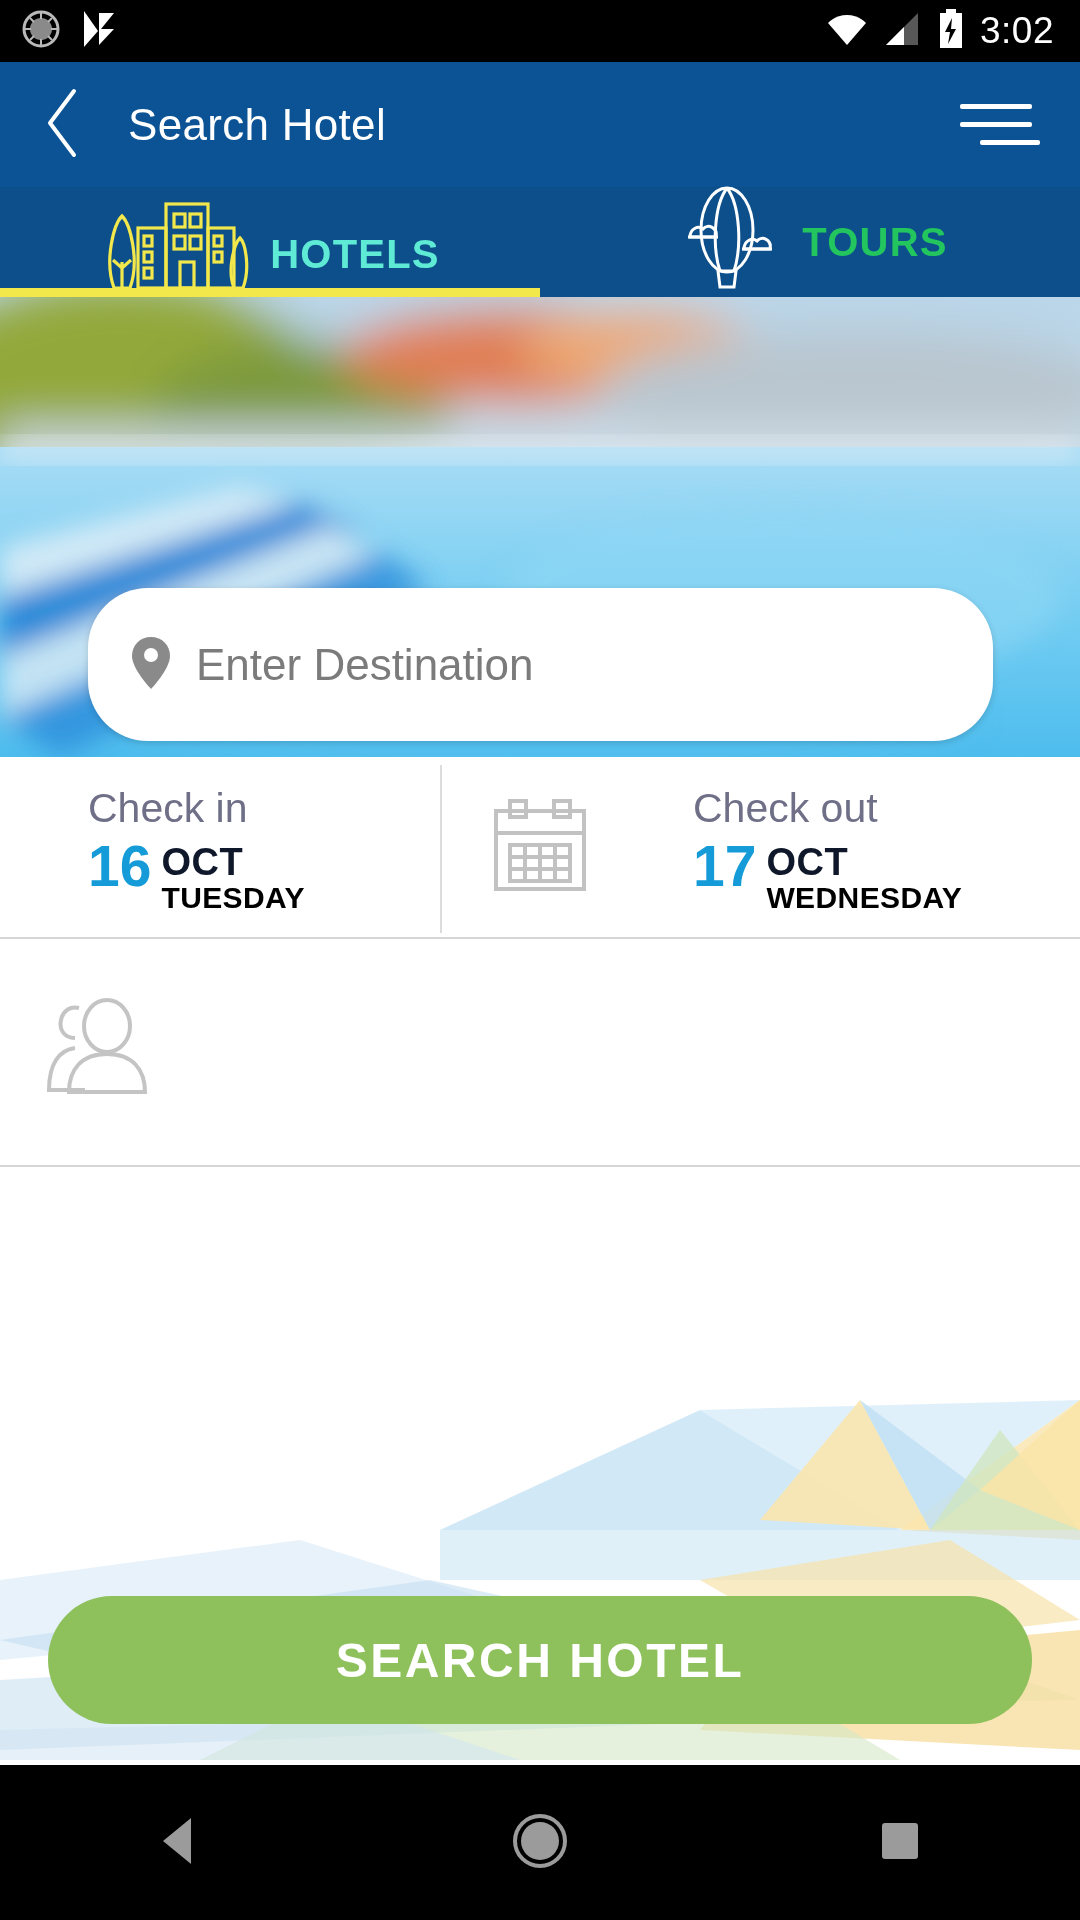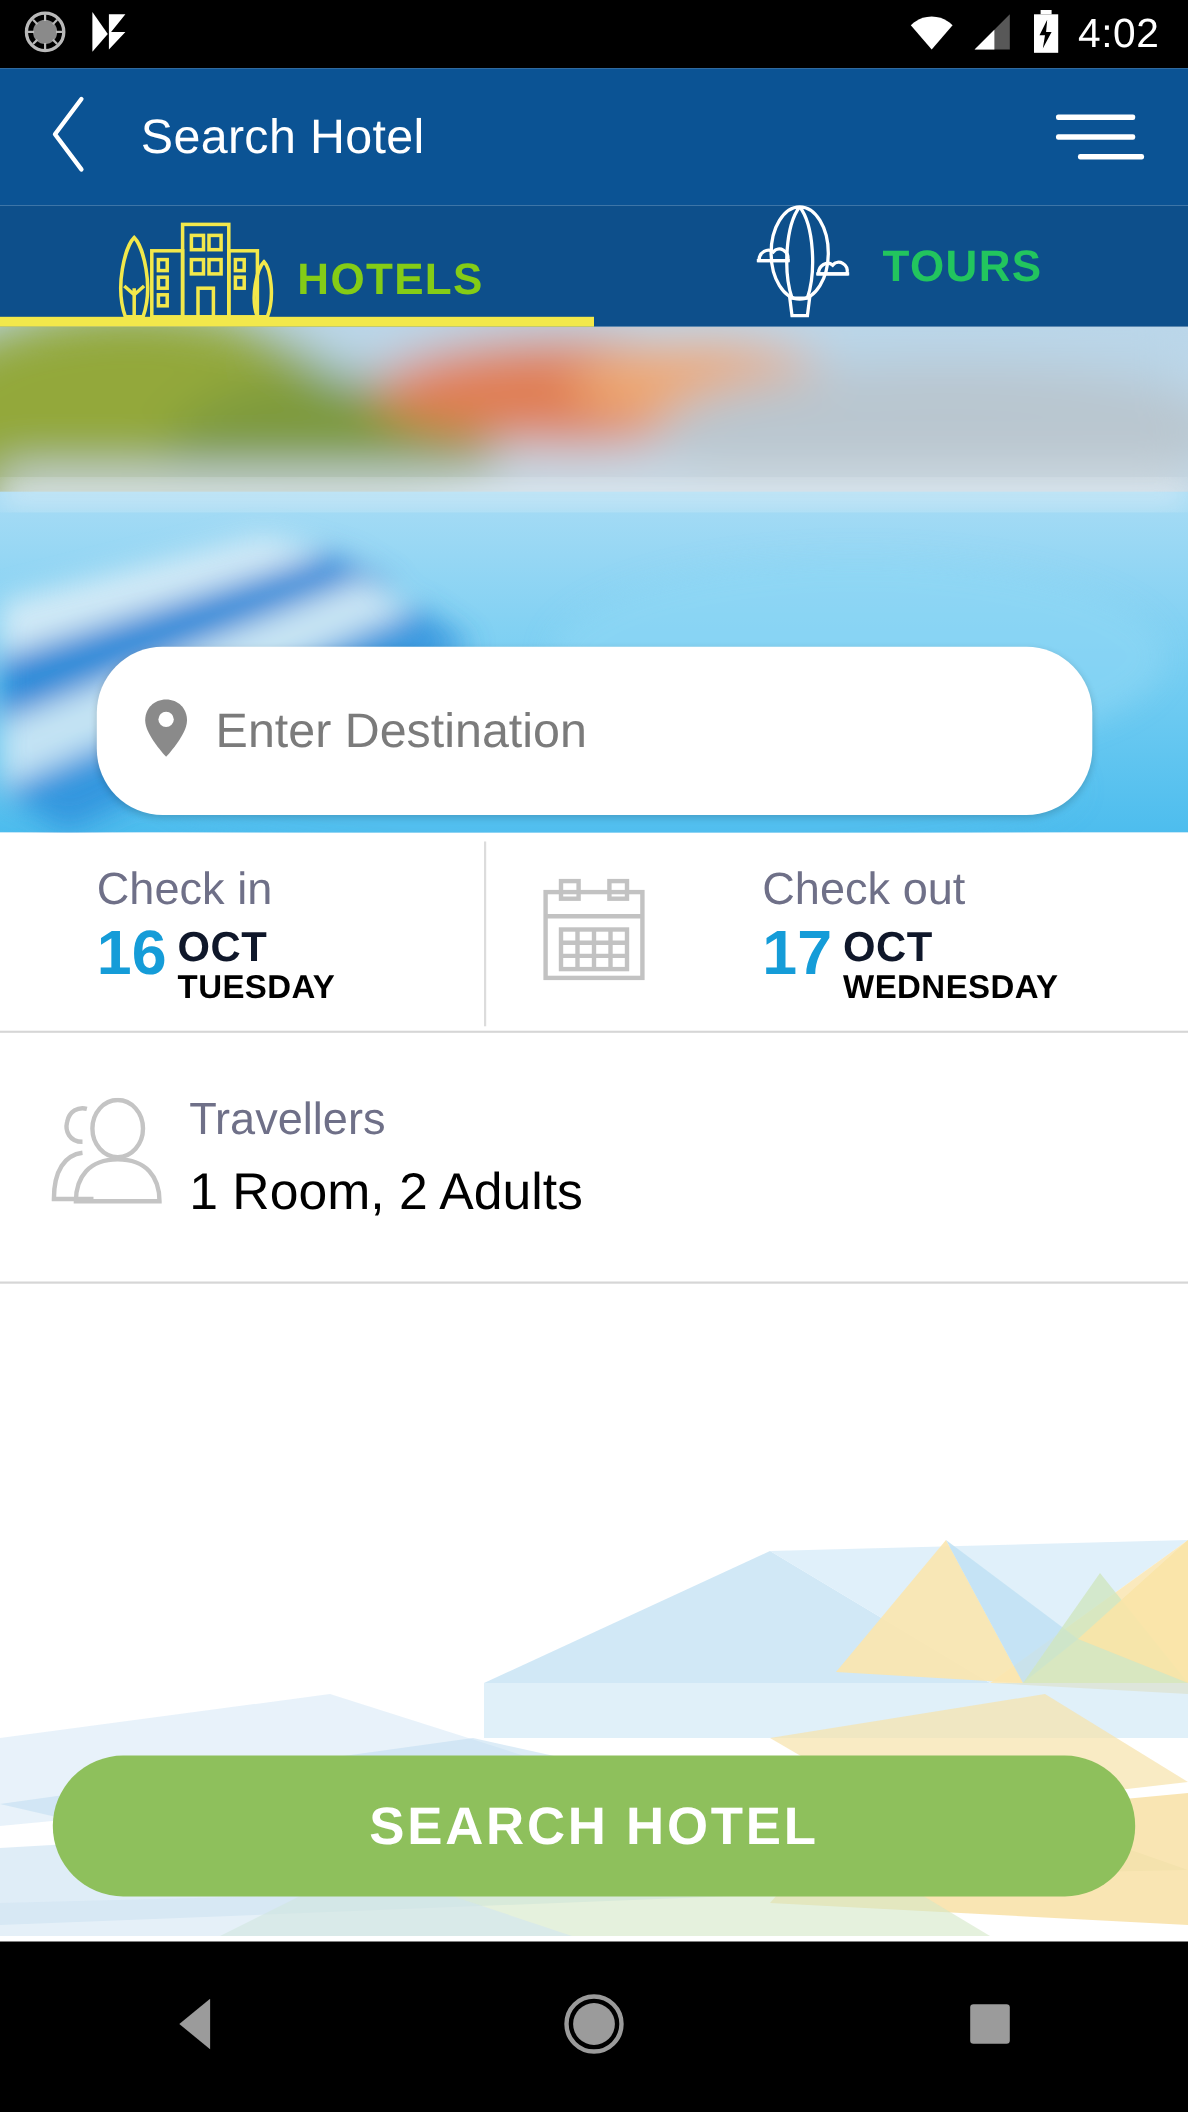--- a/index.html
+++ b/index.html
@@ -35,21 +35,21 @@
   .menu-btn span:nth-child(2){ width:72px; }
   .menu-btn span:nth-child(3){ width:60px; align-self:flex-end; }
 
   
   .tabs {
     position:absolute; top:187px; left:0; width:1080px; height:110px;
     background:#0d4f8b; display:flex;
   }
   .tab { flex:1; display:flex; align-items:center; justify-content:center; gap:20px; cursor:pointer; }
   .tab-label { font-size:40px; font-weight:bold; letter-spacing:1.2px; }
-  .tab.active .tab-label { color:#84cc16;margin-top:24px; }
+  .tab.active .tab-label { color:#5eead4;margin-top:24px; }
   .tab.inactive .tab-label { color:#22c55e; }
   .tab-indicator {
     position:absolute; top:288px; left:0; width:540px; height:9px; background:#f2e84b;
   }
 
   
   .hero {
     position:absolute; top:297px; left:0; width:1080px; height:460px;
     overflow:hidden;
   }
@@ -152,21 +152,21 @@
           <path d="M2 34 L20 16 L20 34 Z" fill="#fff"></path>
         </svg>
       </span>
       <span>
         <svg width="26" height="40" viewBox="0 0 26 40">
           <rect x="8" y="0" width="10" height="4" fill="#fff"></rect>
           <rect x="2" y="4" width="22" height="35" fill="#fff"></rect>
           <path d="M14 9 L7 23 L12 23 L10 35 L18 20 L13 20 Z" fill="#000"></path>
         </svg>
       </span>
-      <span class="sb-clock">4:02</span>
+      <span class="sb-clock">3:02</span>
     </div>
   </div>
 
   <div class="appbar">
     <div class="back-btn">
       <span>
         <svg width="44" height="72" viewBox="0 0 44 72">
           <polyline points="32,4 8,36 32,68" fill="none" stroke="#ffffff" stroke-width="4" stroke-linecap="round" stroke-linejoin="round"></polyline>
         </svg>
       </span>
@@ -329,24 +329,20 @@
         <svg width="120" height="104" viewBox="0 0 120 104">
           <g fill="none" stroke="#c4c4c4" stroke-width="4">
             <path d="M34 40 C22 40 18 30 20 22 C22 12 30 8 38 10"></path>
             <path d="M34 50 C18 52 8 66 8 92 L44 92"></path>
             <ellipse cx="66" cy="28" rx="23" ry="26"></ellipse>
             <path d="M66 56 C40 56 28 72 28 94 L104 94 C104 72 92 56 66 56 Z"></path>
           </g>
         </svg>
       </span>
     </div>
-    <div class="trav-text">
-      <span class="trav-label">Travellers</span>
-      <span class="trav-value">1 Room, 2 Adults</span>
-    </div>
   </div>
 
   <div class="polybg">
     <svg viewBox="0 0 1080 480" preserveAspectRatio="none">
       <polygon points="440,250 700,130 900,250" fill="#c9e4f5" opacity="0.85"></polygon>
       <polygon points="700,130 900,250 1080,120" fill="#daedf9" opacity="0.85"></polygon>
       <polygon points="900,250 1080,120 1080,260" fill="#fae7b6" opacity="0.9"></polygon>
       <polygon points="760,240 860,120 930,250" fill="#fbe6ae" opacity="0.9"></polygon>
       <polygon points="860,120 980,210 930,250" fill="#bfe0f3" opacity="0.85"></polygon>
       <polygon points="930,250 1000,150 1080,250" fill="#cfe6c0" opacity="0.8"></polygon>

